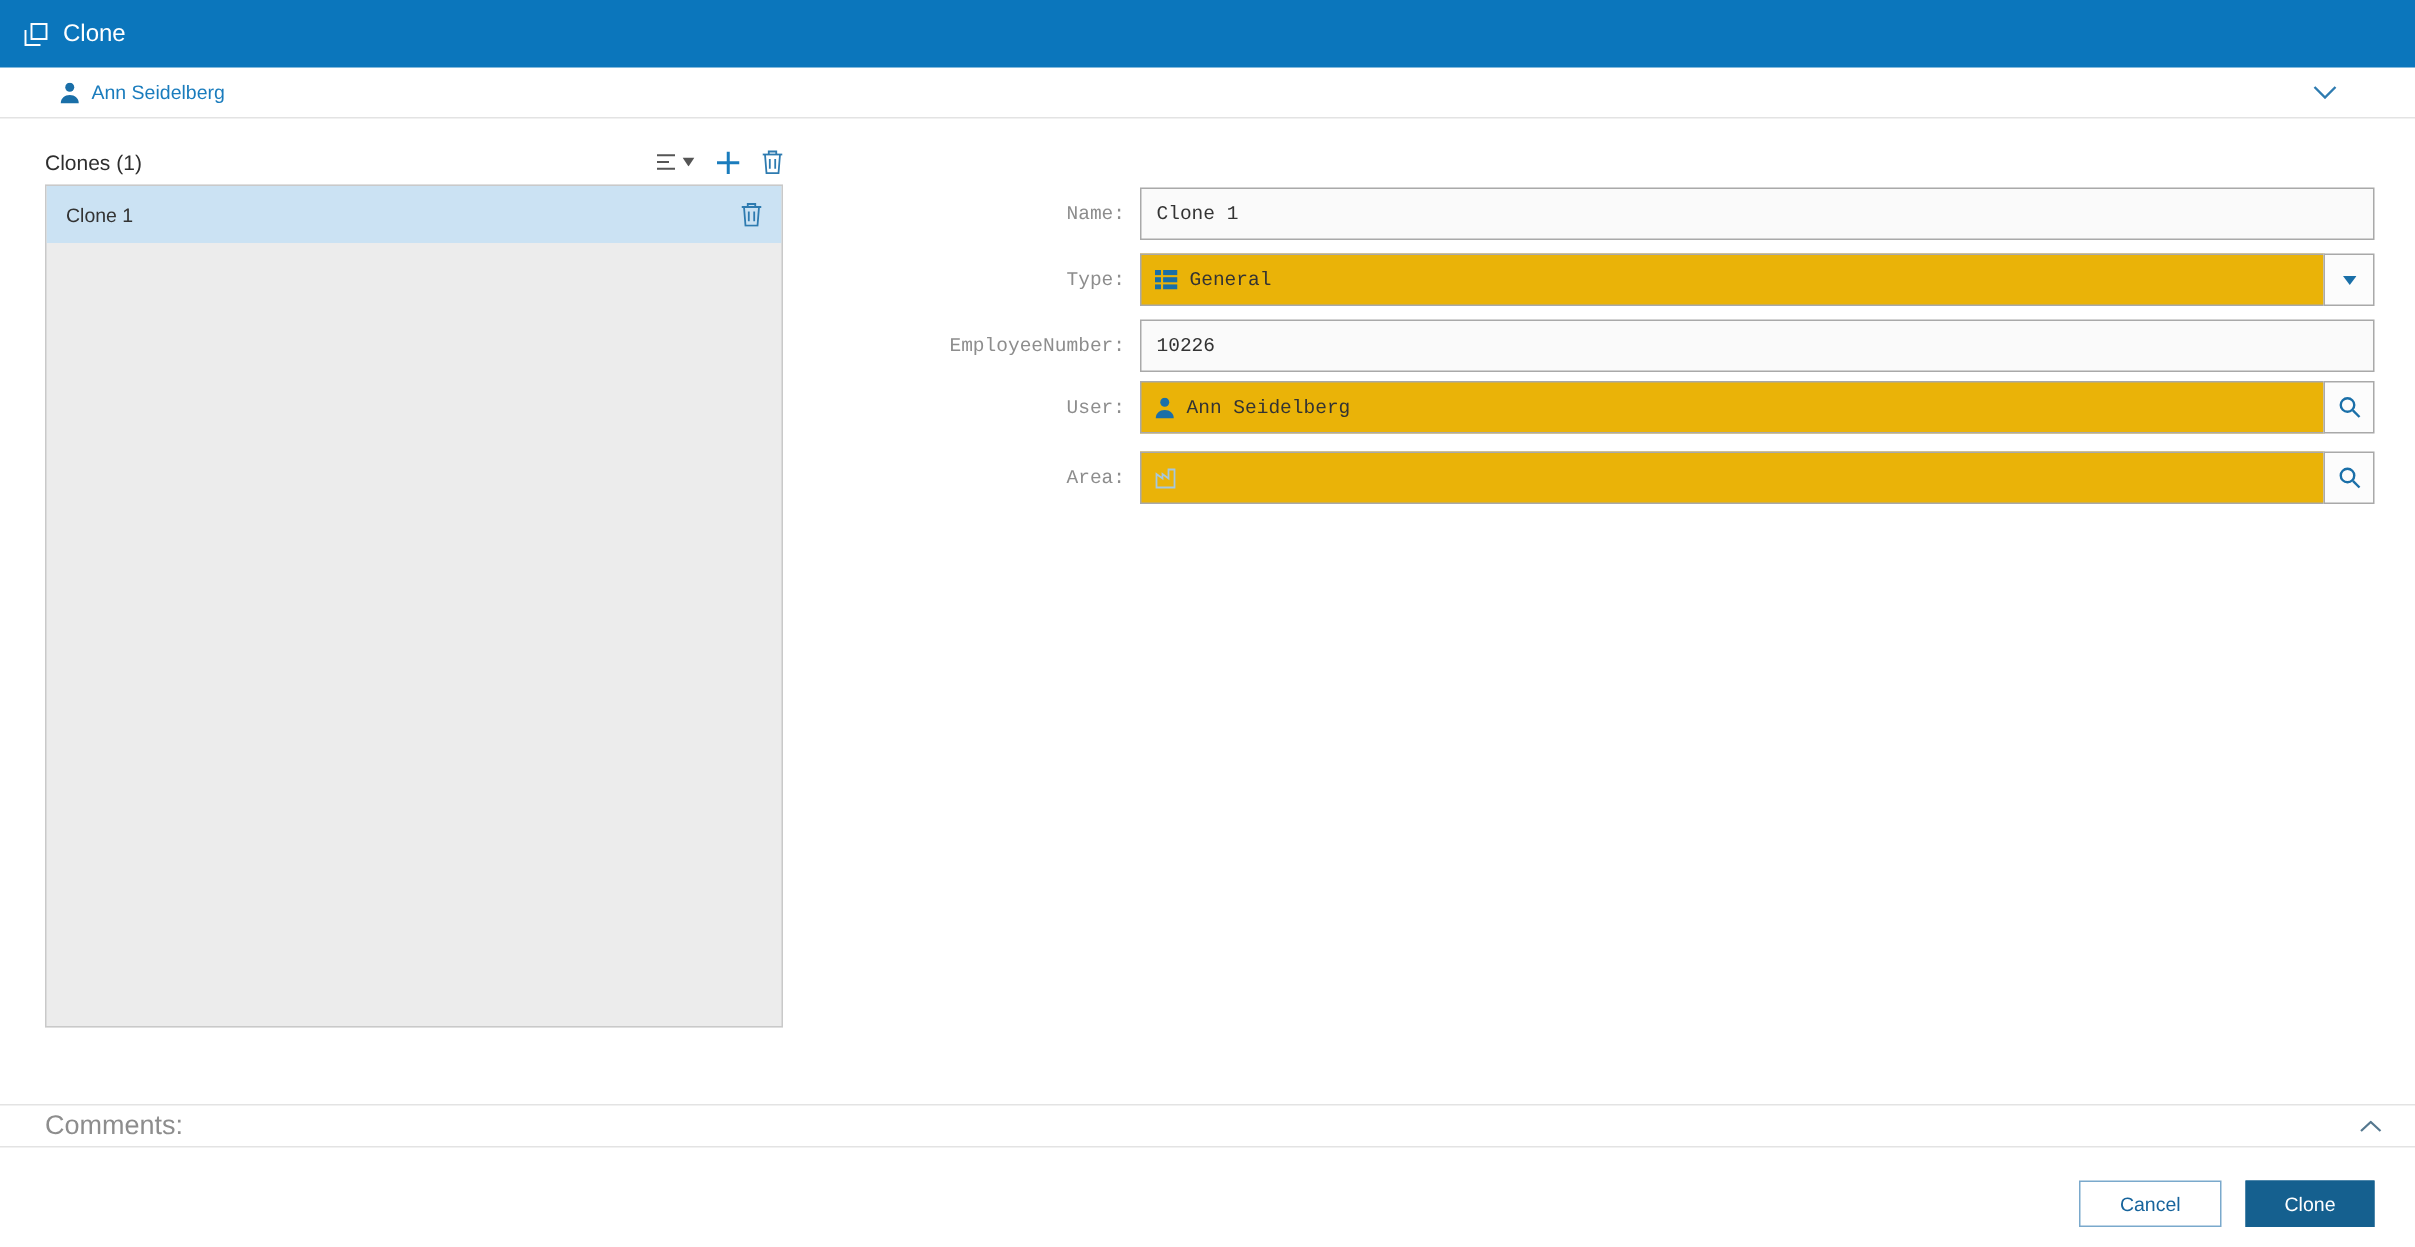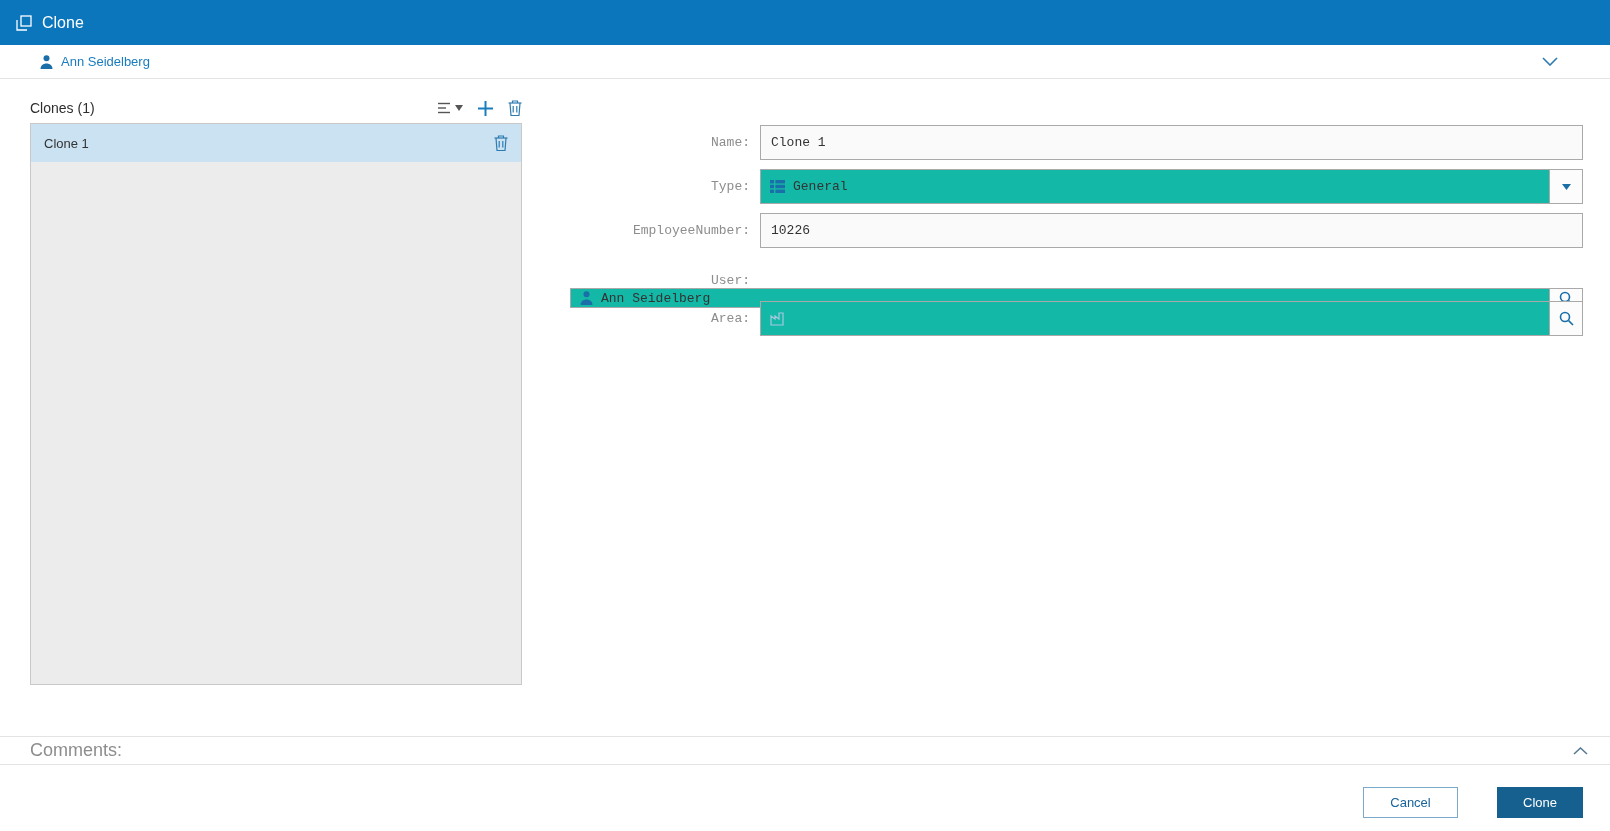--- a/index.html
+++ b/index.html
@@ -47,34 +47,34 @@
   .row-trash { margin-left:auto; display:flex; align-items:center; cursor:pointer; }
 
   
   .frow {
     position:absolute; left:570px; right:27px; height:35px;
     display:flex; align-items:stretch;font-family:Liberation Mono, monospace;
   }
   #row-name { top:125px; }
   #row-type { top:169px; }
   #row-emp  { top:213px; }
-  #row-user { top:273px;flex-direction:column; }
+  #row-user { top:254px; }
   #row-area { top:301px; }
 
   .flabel {
     width:190px; flex:none; display:flex; align-items:center; justify-content:flex-end;
     padding-right:10px; color:#8d8d8d; font-size:13px;
   }
   .tinput {
     flex:1; border:1px solid #a9a9a9; background:#fafafa;
     padding:0 10px; font-size:13px; color:#333; font-family:inherit; outline:none;
   }
   .field-group { flex:1; display:flex; }
   .combo-main {
-    flex:1; border:1px solid #a9a9a9; background:#14b8a6;
+    flex:1; border:1px solid #a9a9a9; background:#eab308;
     display:flex; align-items:center; gap:8px; padding:0 9px;
     font-size:13px; color:#333; cursor:default;
   }
   .side-btn {
     width:34px; flex:none; margin-left:-1px;
     border:1px solid #a9a9a9; background:#fcfcfc;
     display:flex; align-items:center; justify-content:center; cursor:pointer; padding:0;
   }
   .ghost-input {
     flex:1; border:none; background:transparent; outline:none;
@@ -88,21 +88,21 @@
     position:absolute; left:0; right:0; top:736px; height:29px;
     border-top:1px solid #e3e3e3; border-bottom:1px solid #e3e3e3;
     display:flex; align-items:center; padding:0 22px 0 30px;
     color:#8d8d8d; font-size:18px;
   }
   .comments .chev-up { margin-left:auto; cursor:pointer; display:flex; align-items:center; }
 
   
   .footer {
     position:absolute; left:0; right:0; top:773px; height:58px;
-    display:flex; align-items:center; justify-content:flex-end; gap:39px;
+    display:flex; align-items:center; justify-content:flex-end; gap:16px;
     padding-right:27px;
   }
   .btn { height:31px; font-size:13px; font-family:inherit; cursor:pointer; }
   .btn-cancel {
     width:95px; background:#ffffff; border:1px solid #7aa9cc; color:#17649c;
   }
   .btn-clone {
     width:86px; background:#15608f; border:1px solid #15608f; color:#ffffff;
   }
 </style>

